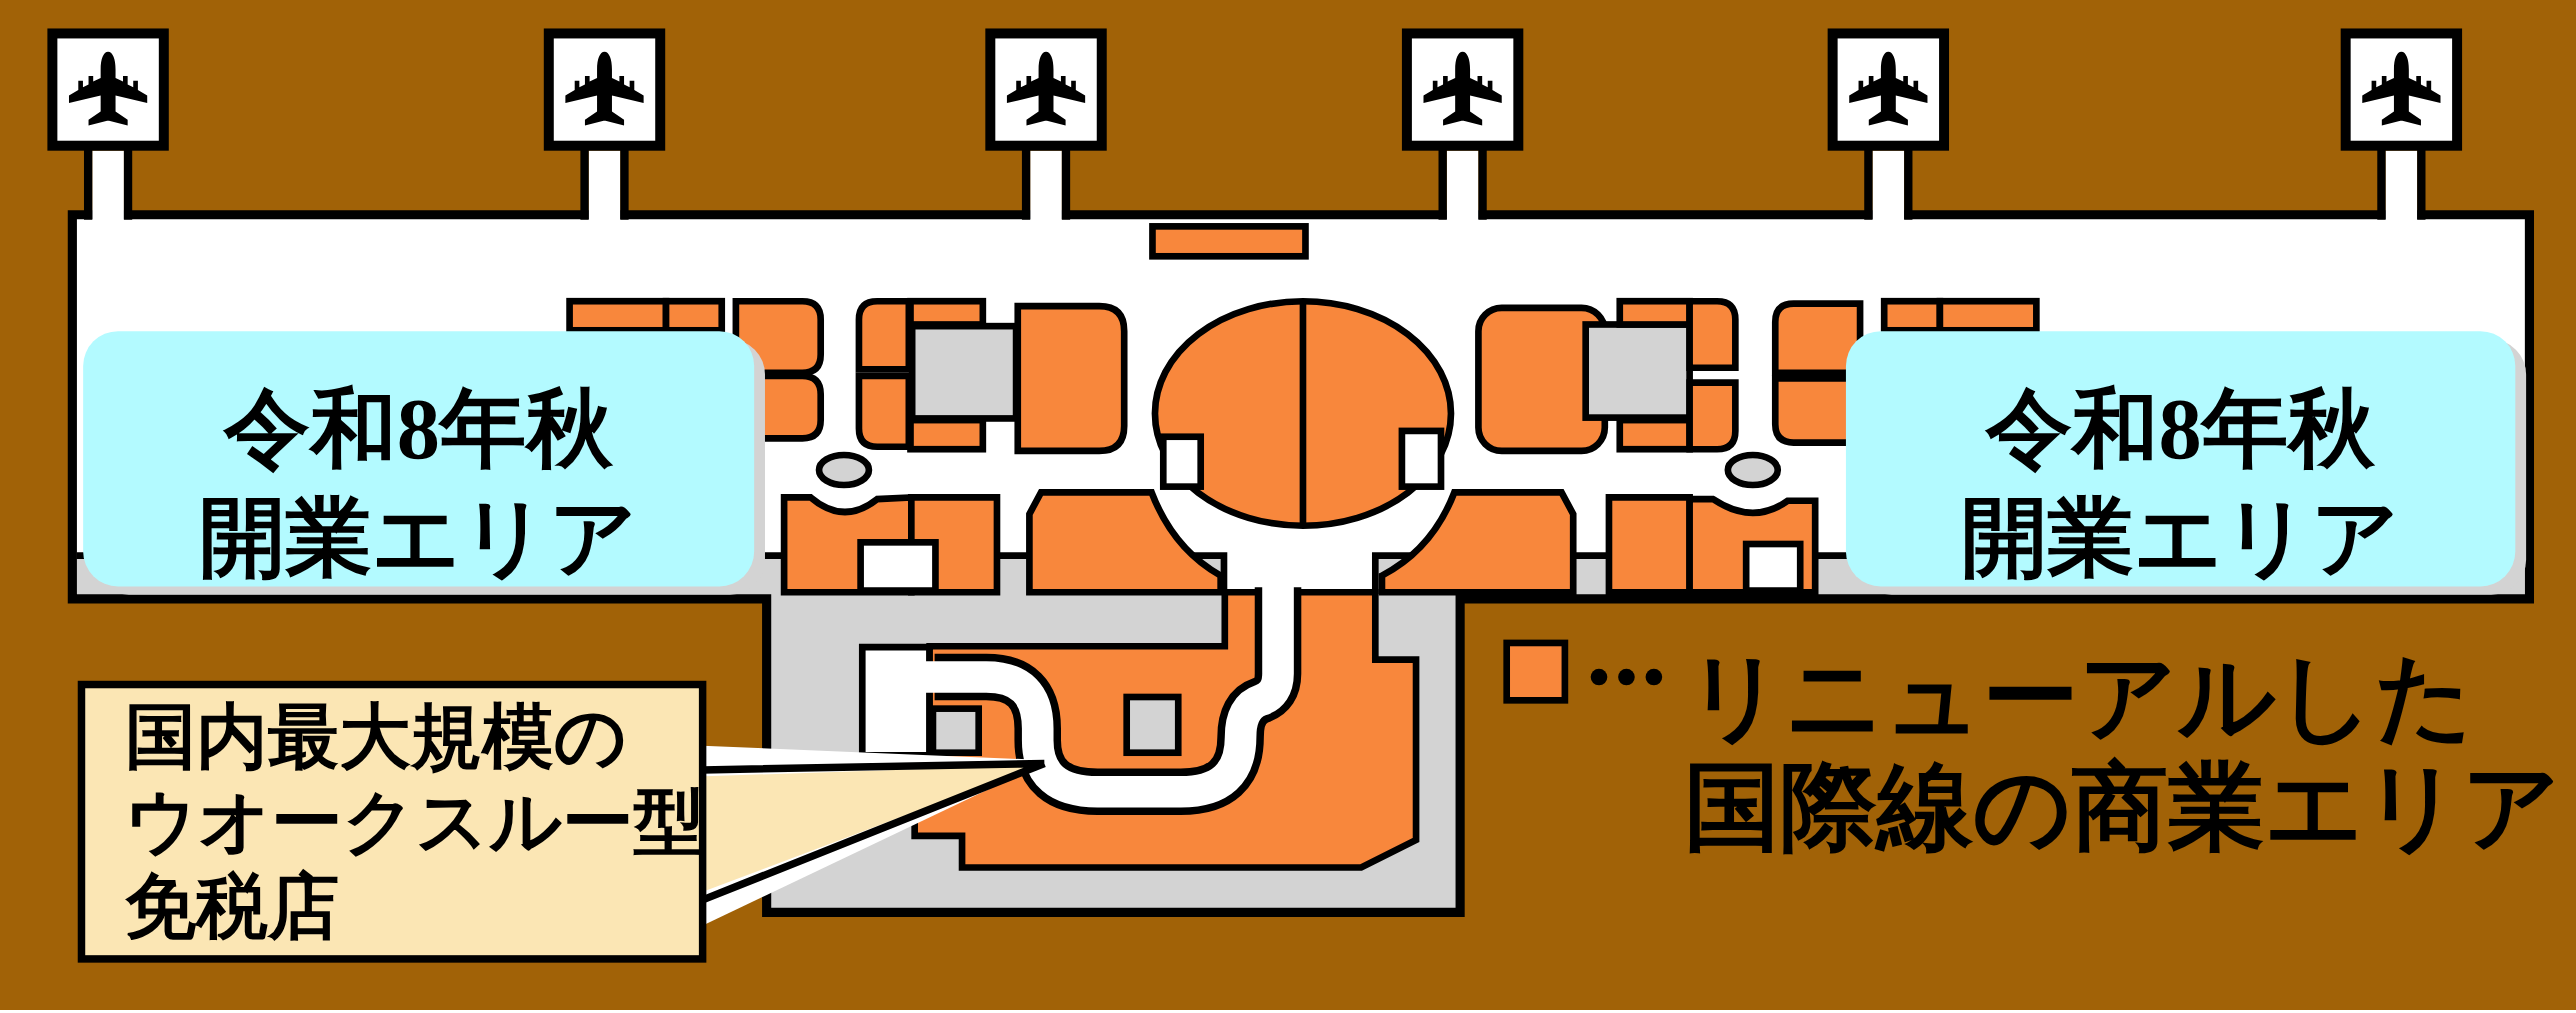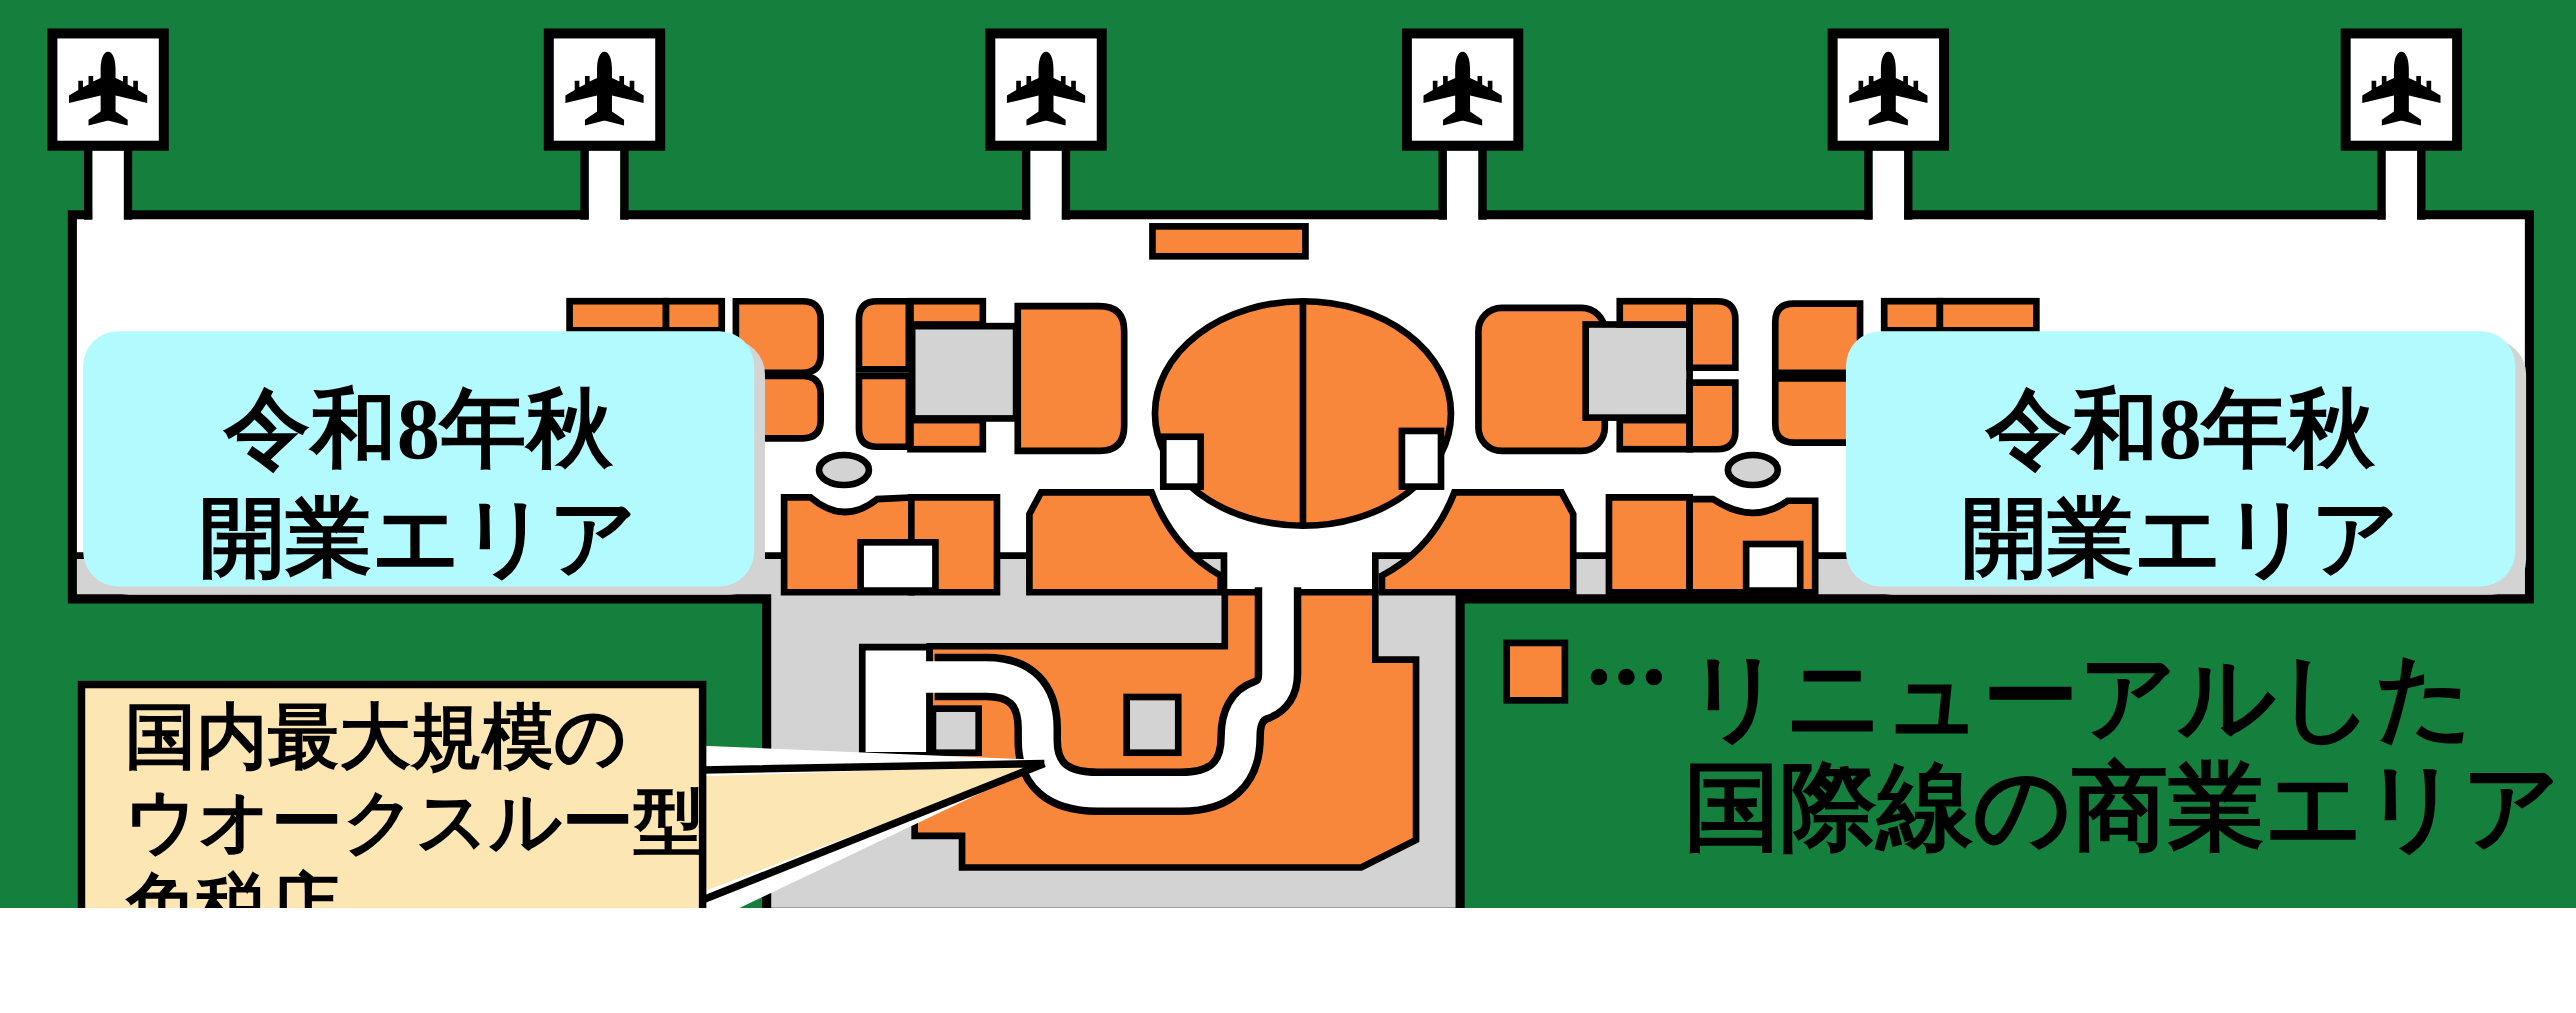--- a/index.html
+++ b/index.html
@@ -1,16 +1,16 @@
 <!DOCTYPE html>
 <html style="--c-renewed: #F8873C; --c-floor: #D3D3D3; --c-opening: #B3FAFF; --c-callout: #FBE6B4; --c-line: #000000;font-size:13.3px"><head>
 <meta charset="utf-8">
 <style>
   html,body{margin:0;padding:0;background:#fff;}
-  .stage{position:relative;width:2576px;height:908px;background:#15803d;overflow:hidden;text-decoration:underline;}
+  .stage{position:relative;width:2576px;height:1010px;background:#a16207;overflow:hidden;text-decoration:underline;}
   svg{display:block;}
   
   .shape-o{fill:var(--c-renewed,#F8873C);stroke:var(--c-line,#000);stroke-width:8;}
   .shape-g{fill:var(--c-floor,#D3D3D3);stroke:var(--c-line,#000);stroke-width:8;}
   .shape-g-nb{fill:var(--c-floor,#D3D3D3);}
   .shape-w{fill:#fff;stroke:var(--c-line,#000);stroke-width:8;}
   .edge{fill:none;stroke:var(--c-line,#000);stroke-width:8;}
   .wall{fill:none;stroke:var(--c-line,#000);stroke-width:11;}
   .cyan{fill:var(--c-opening,#B3FAFF);}
   .cream{fill:var(--c-callout,#FBE6B4);}

